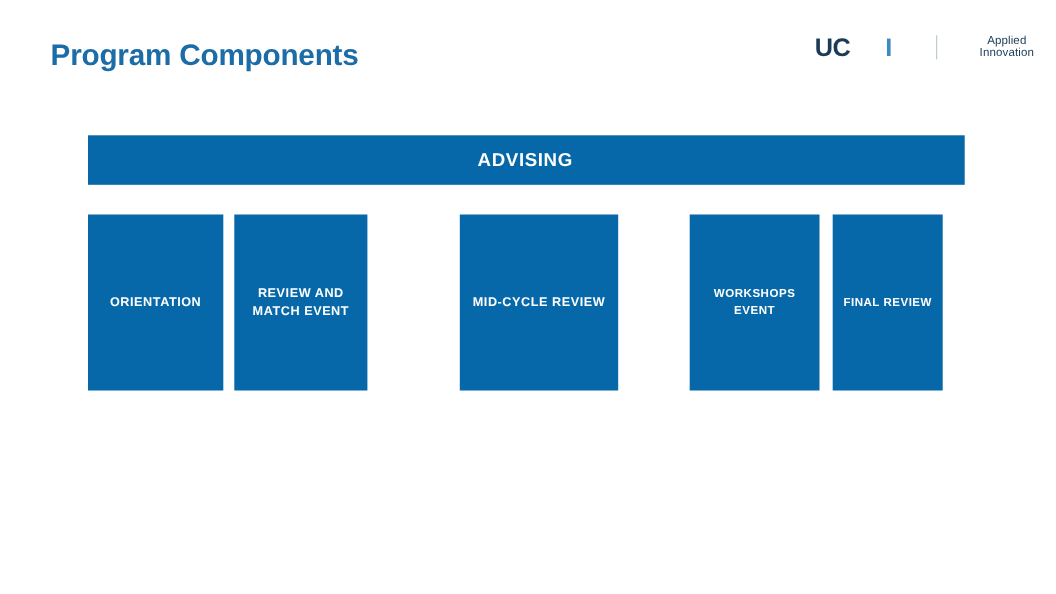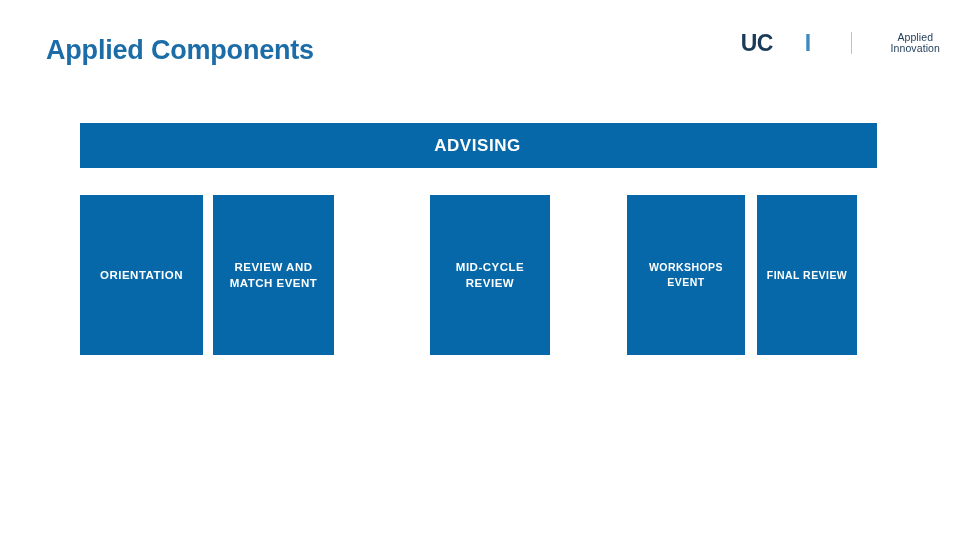--- a/index.html
+++ b/index.html
@@ -126,21 +126,21 @@
     font-size: 10.5px;
     letter-spacing: 0.45px;
     line-height: 15px;
   }
 </style>
 </head>
 <body>
 
 <div id="slide">
 
-  <div id="slide-title">Applied Components</div>
+  <div id="slide-title">Program Components</div>
 
   <div id="logo">
     <span id="logo-uc">UC</span>
     <span id="logo-i">I</span>
     <span id="logo-divider"></span>
     <span id="logo-wordmark">
       <span>Applied</span>
       <span>Innovation</span>
     </span>
   </div>
@@ -152,21 +152,21 @@
     </div>
 
     <div class="stage-box" style="left:80px; width:123px;">
       <span class="stage-label">ORIENTATION</span>
     </div>
 
     <div class="stage-box" style="left:213px; width:121px;">
       <span class="stage-label">REVIEW AND MATCH EVENT</span>
     </div>
 
-    <div class="stage-box" style="left:430px; width:120px;">
+    <div class="stage-box" style="left:418px; width:144px;">
       <span class="stage-label">MID-CYCLE REVIEW</span>
     </div>
 
     <div class="stage-box" style="left:627px; width:118px;">
       <span class="stage-label small">WORKSHOPS EVENT</span>
     </div>
 
     <div class="stage-box" style="left:757px; width:100px;">
       <span class="stage-label small">FINAL REVIEW</span>
     </div>

